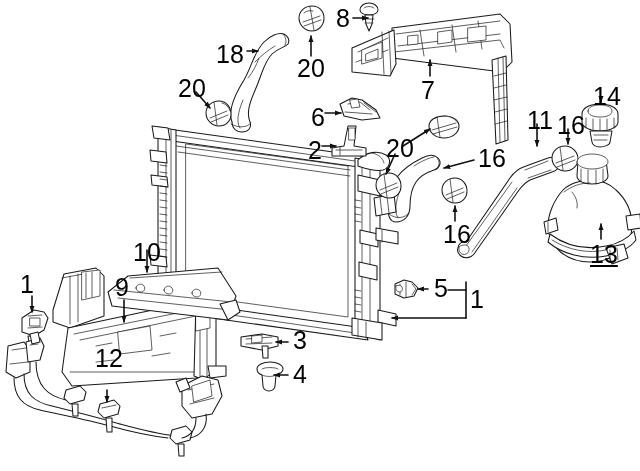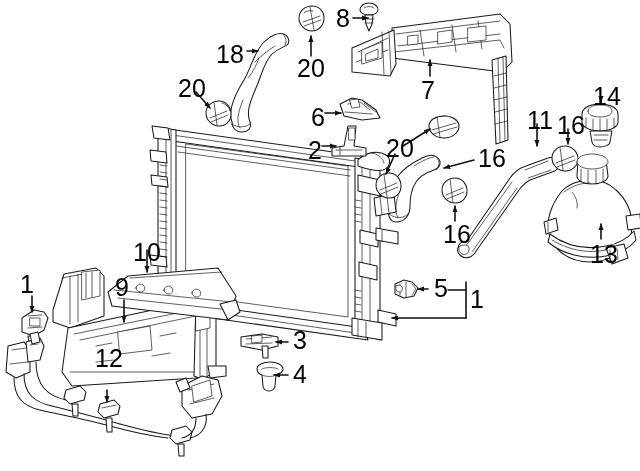--- a/index.html
+++ b/index.html
@@ -475,21 +475,21 @@
   <div class="callout-label" style="left:293px;top:328px;">3</div>
   <div class="callout-label" style="left:293px;top:362px;">4</div>
   <div class="callout-label" style="left:434px;top:276px;">5</div>
   <div class="callout-label" style="left:311px;top:105px;">6</div>
   <div class="callout-label" style="left:421px;top:78px;">7</div>
   <div class="callout-label" style="left:336px;top:6px;">8</div>
   <div class="callout-label" style="left:115px;top:275px;">9</div>
   <div class="callout-label" style="left:133px;top:240px;">10</div>
   <div class="callout-label" style="left:20px;top:272px;">1</div>
   <div class="callout-label" style="left:95px;top:346px;">12</div>
-  <div class="callout-label" style="left:590px;top:242px;">13</div>
+  <div class="callout-label" style="left:590px;top:242px;text-decoration:underline;">13</div>
   <div class="callout-label" style="left:593px;top:84px;">14</div>
   <div class="callout-label" style="left:527px;top:108px;">11</div>
   <div class="callout-label" style="left:557px;top:113px;">16</div>
   <div class="callout-label" style="left:443px;top:222px;">16</div>
   <div class="callout-label" style="left:478px;top:146px;">16</div>
   <div class="callout-label" style="left:386px;top:136px;">20</div>
   <div class="callout-label" style="left:216px;top:42px;">18</div>
   <div class="callout-label" style="left:297px;top:56px;">20</div>
   <div class="callout-label" style="left:178px;top:76px;">20</div>
 

